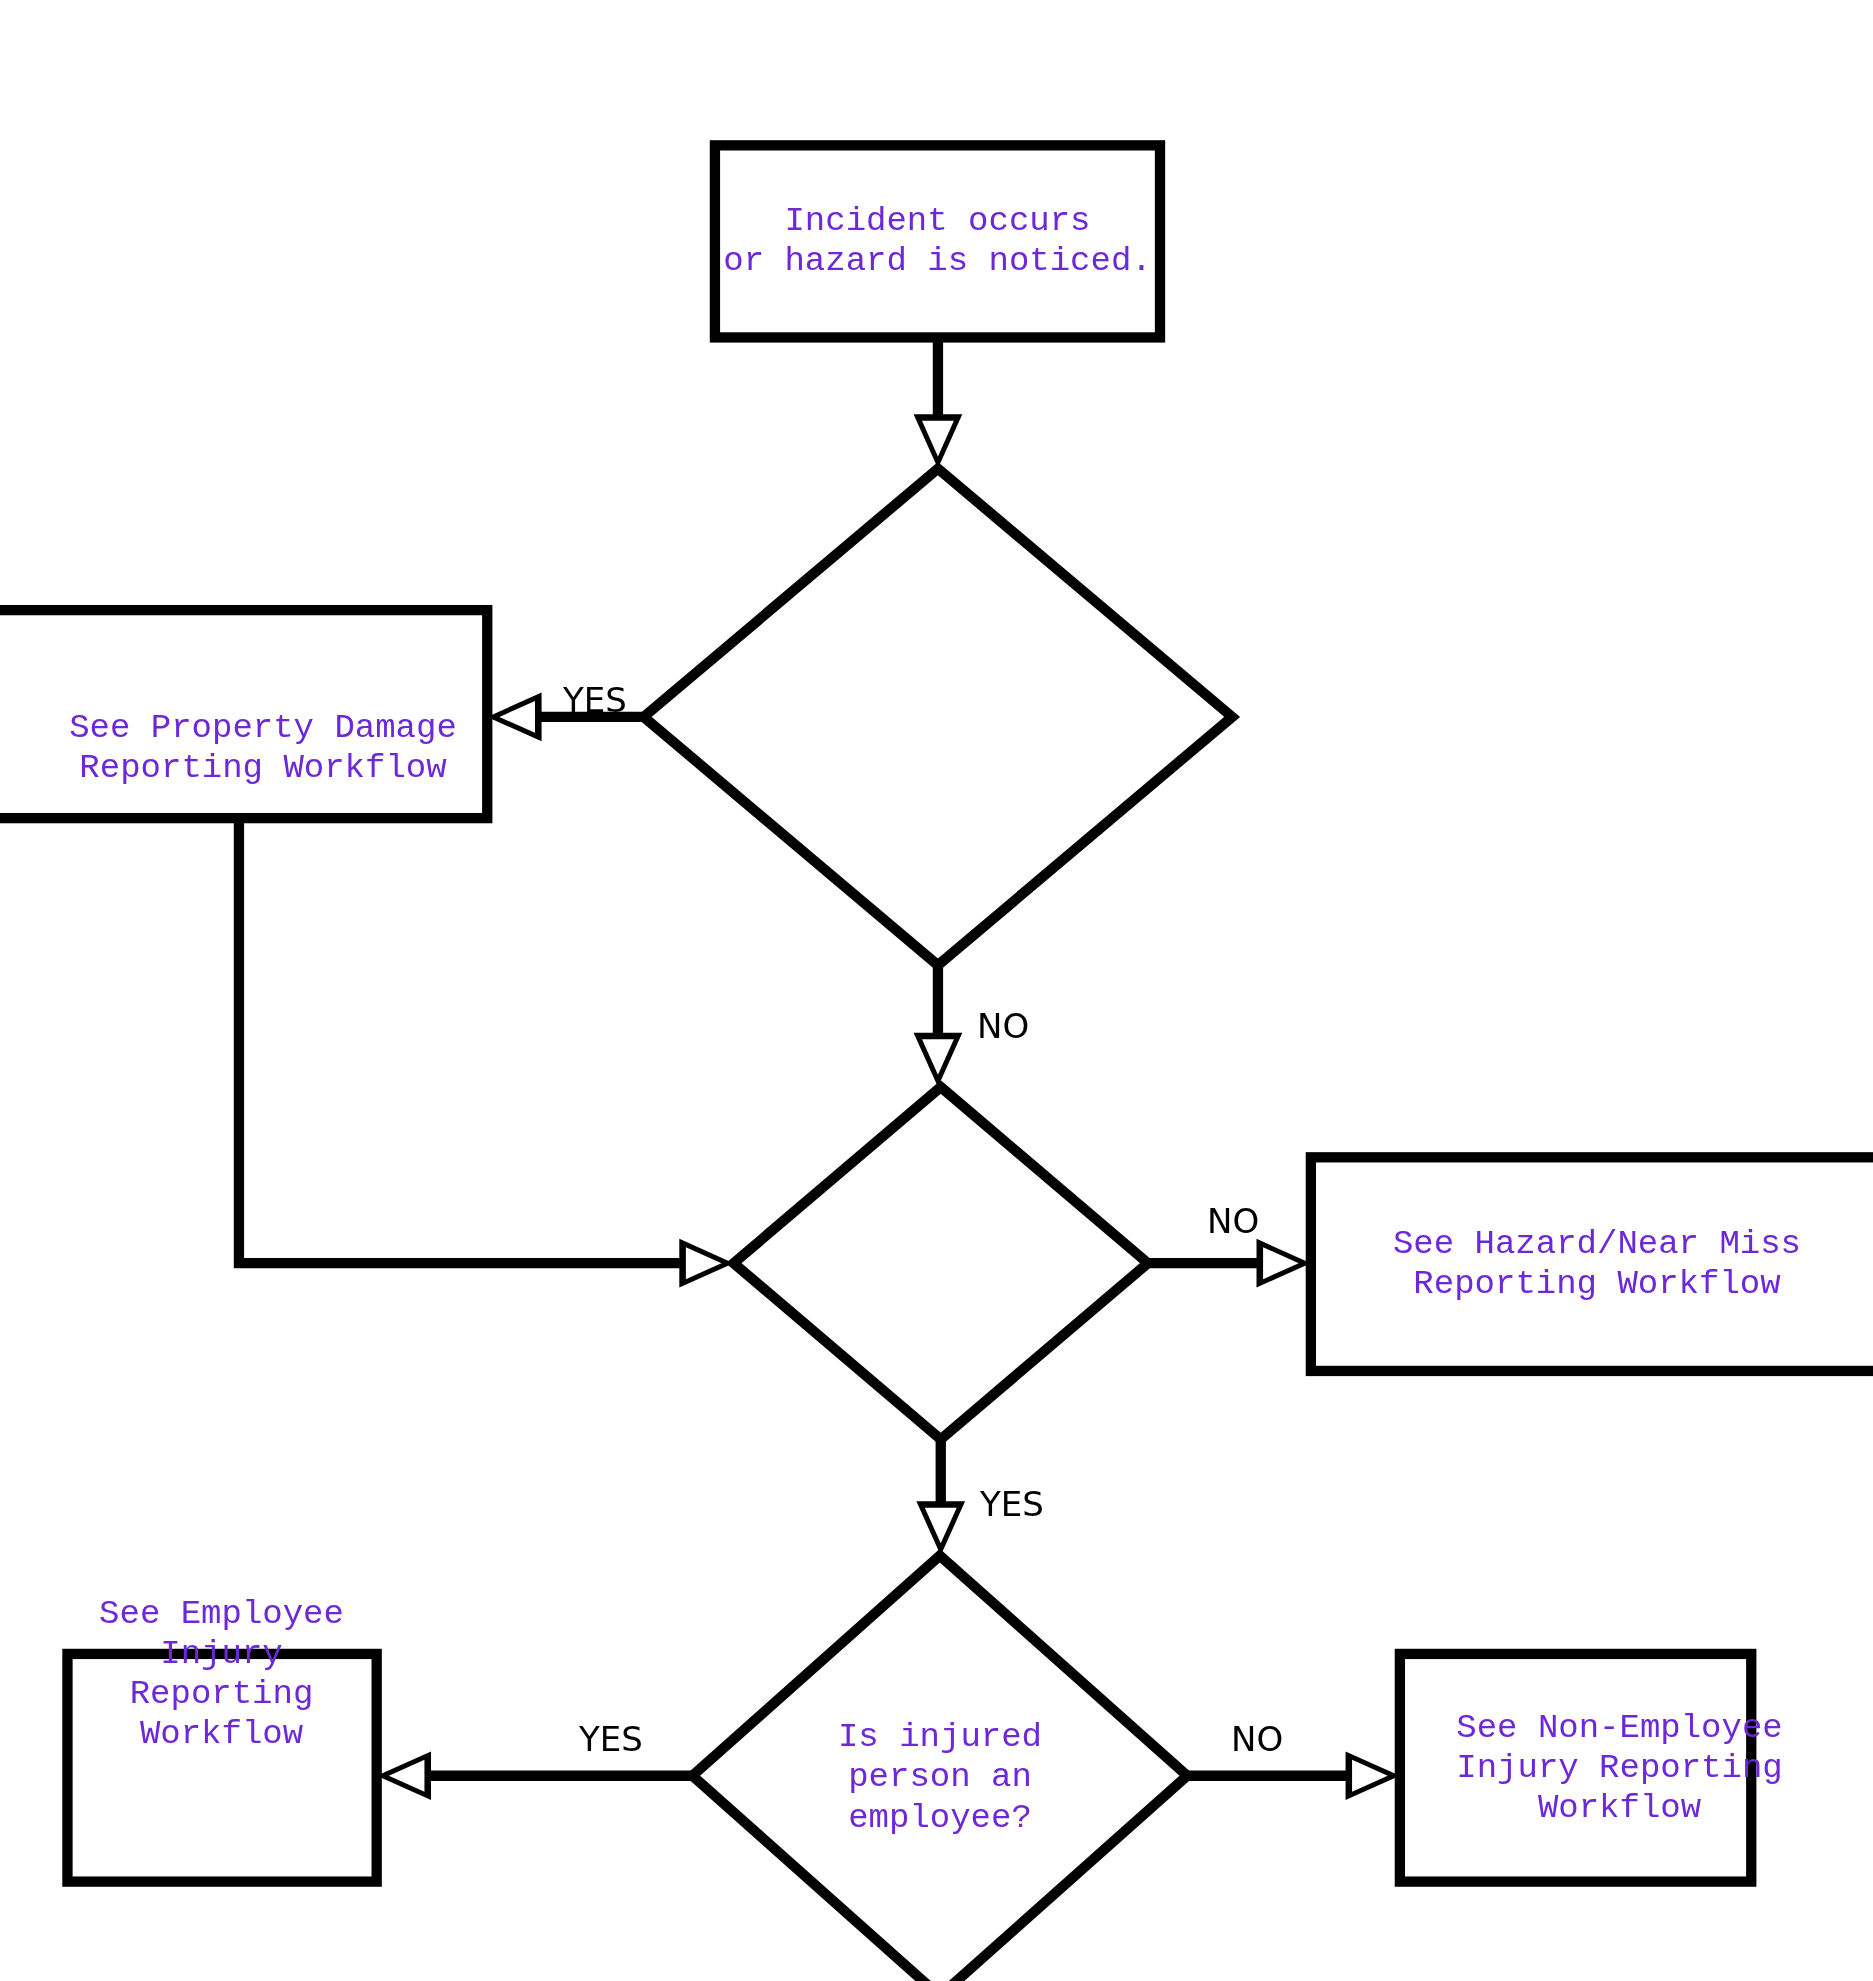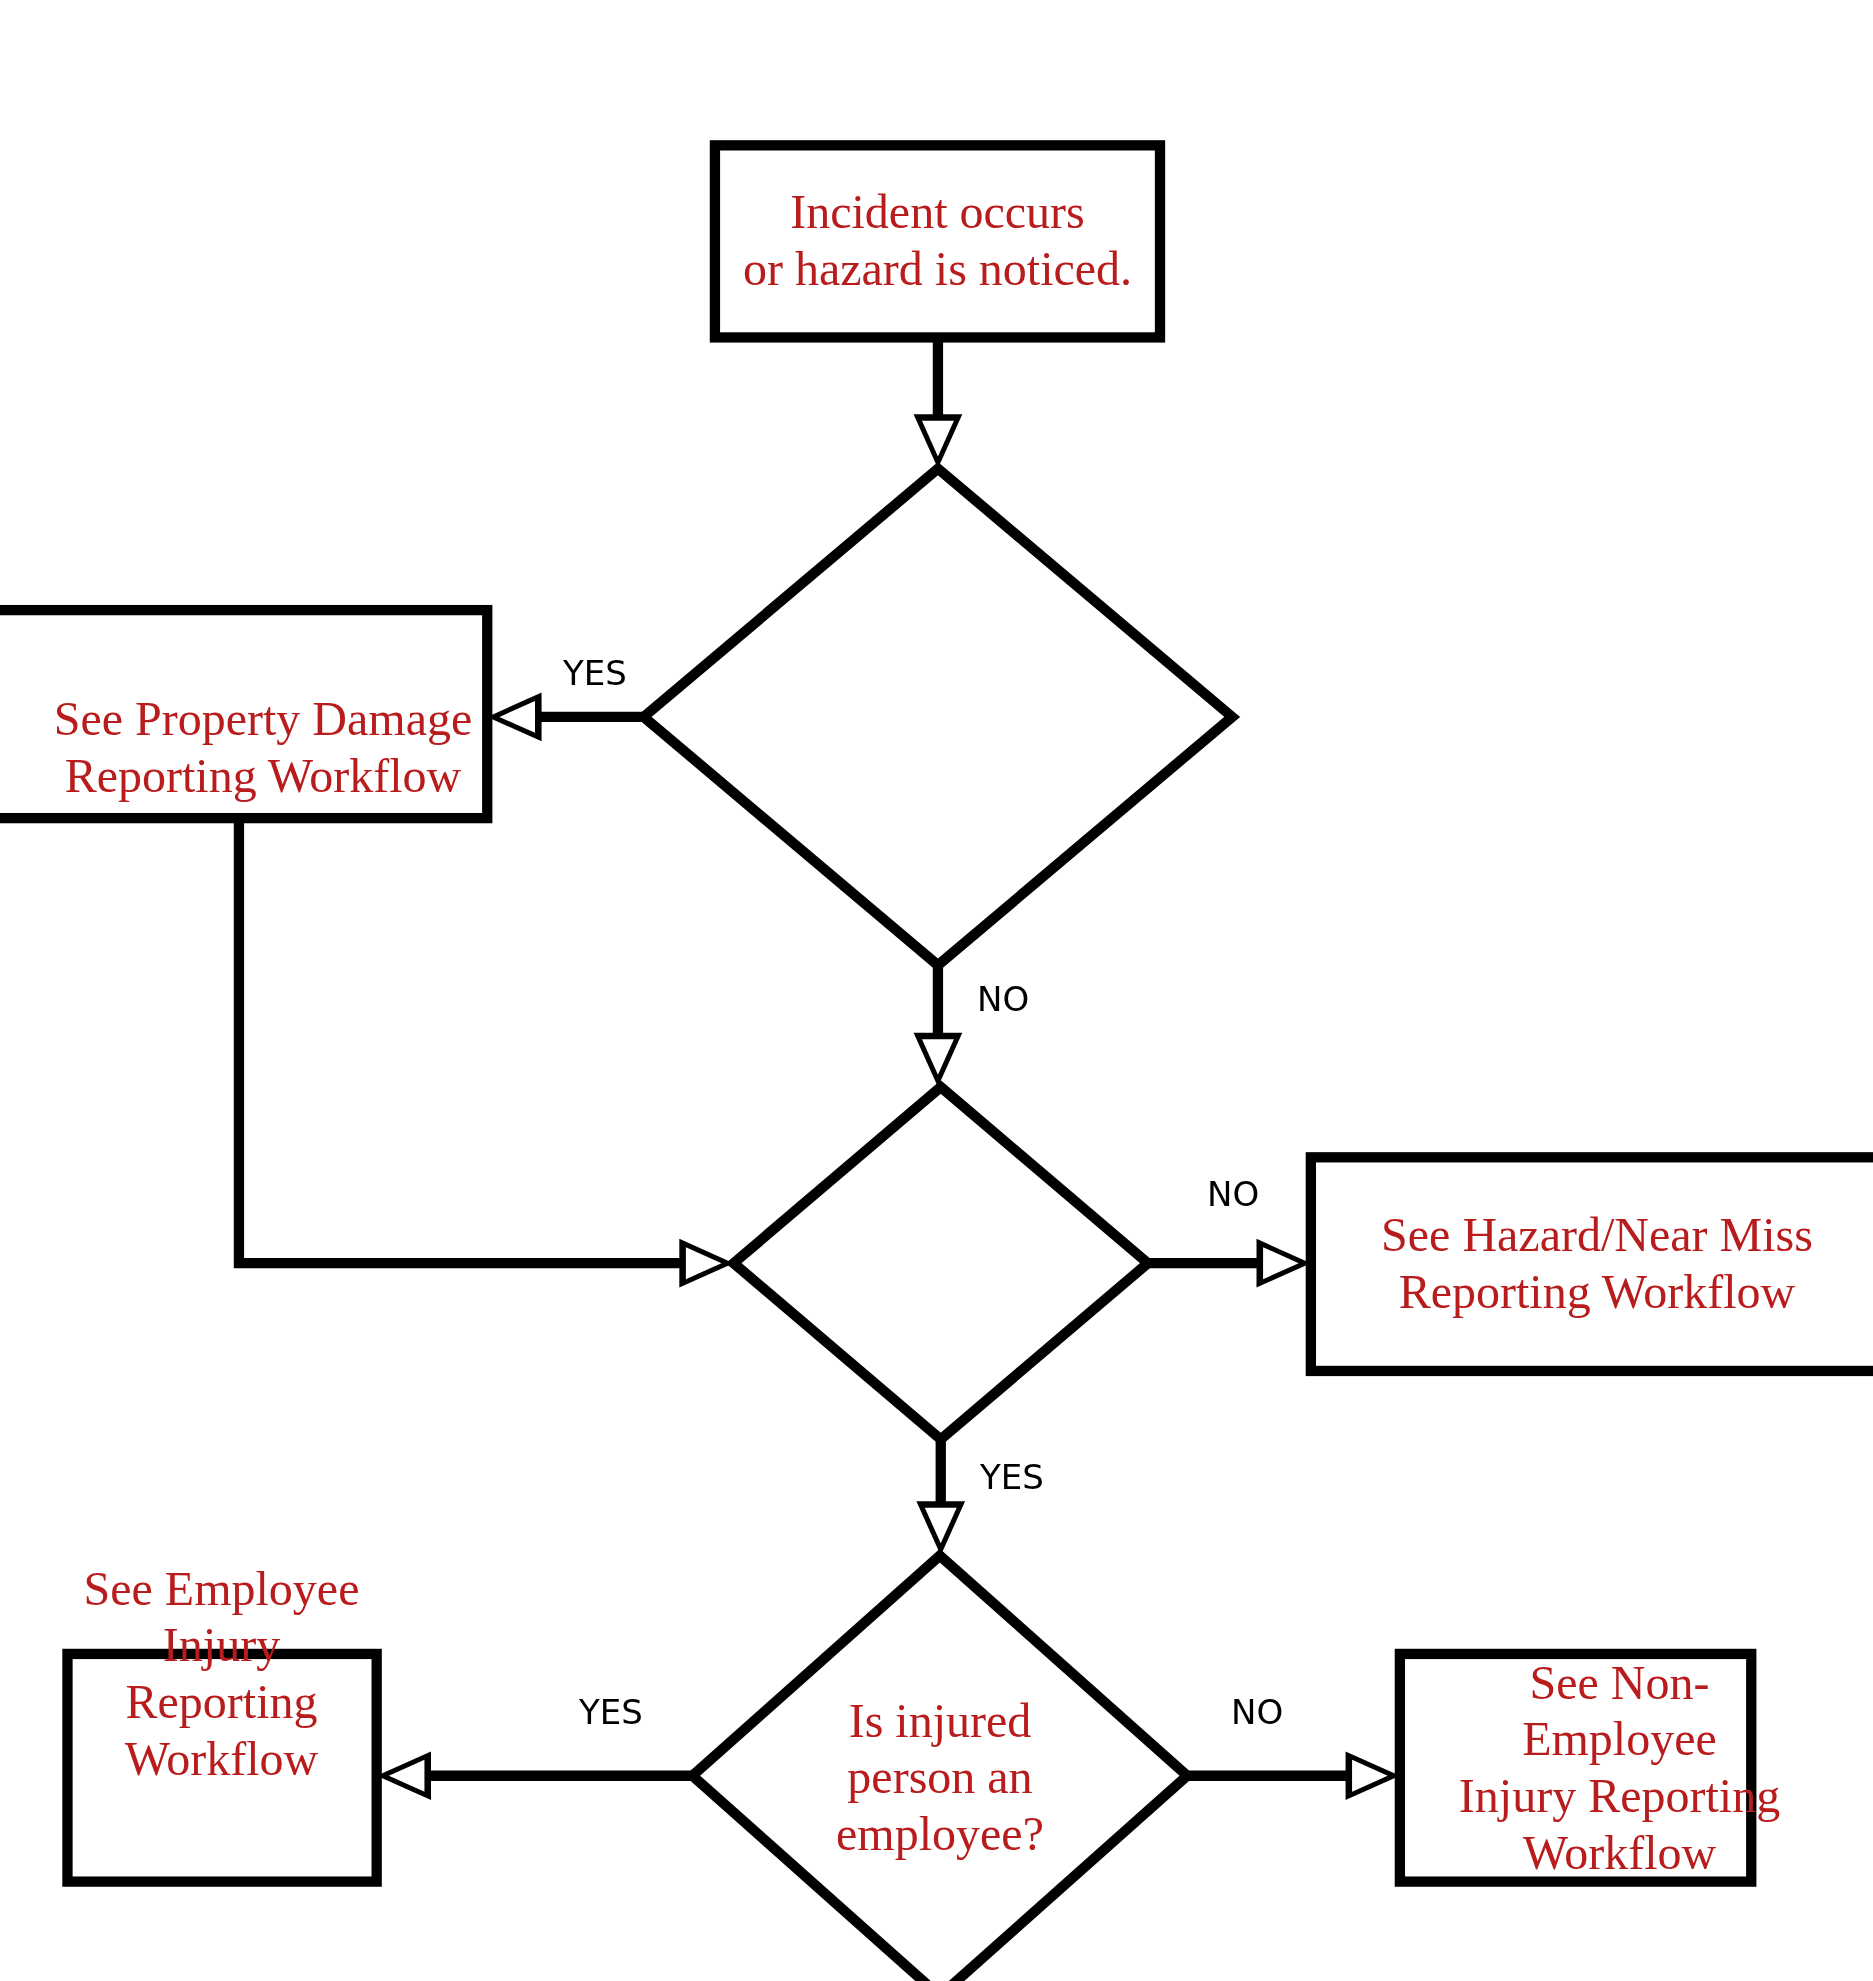--- a/index.html
+++ b/index.html
@@ -38,34 +38,35 @@
     font-family: "DejaVu Sans", sans-serif;
     color: #000000;
     white-space: nowrap;
   }
   .node-label {
     position: absolute;
     display: flex;
     align-items: center;
     justify-content: center;
     text-align: center;
-    font-size: 48px;
+    font-size: 34px;
     line-height: 1.18;
-    font-family: Liberation Serif, serif;
-    color: #b91c1c;
+    font-family: Liberation Mono, monospace;
+    color: #6d28d9;
     white-space: pre-line;
     pointer-events: none;
   }
   .edge-label {
     position: absolute;
     font-size: 34px;
     line-height: 1;
     font-family: "DejaVu Sans", sans-serif;
     color: #000000;
     white-space: nowrap;
+    margin-top: 27px;
   }
 </style>
 </head>
 <body>
 
 <div id="canvas">
 
 
   <svg id="flow-svg" viewBox="0 0 2000 2115" xmlns="http://www.w3.org/2000/svg">
 

